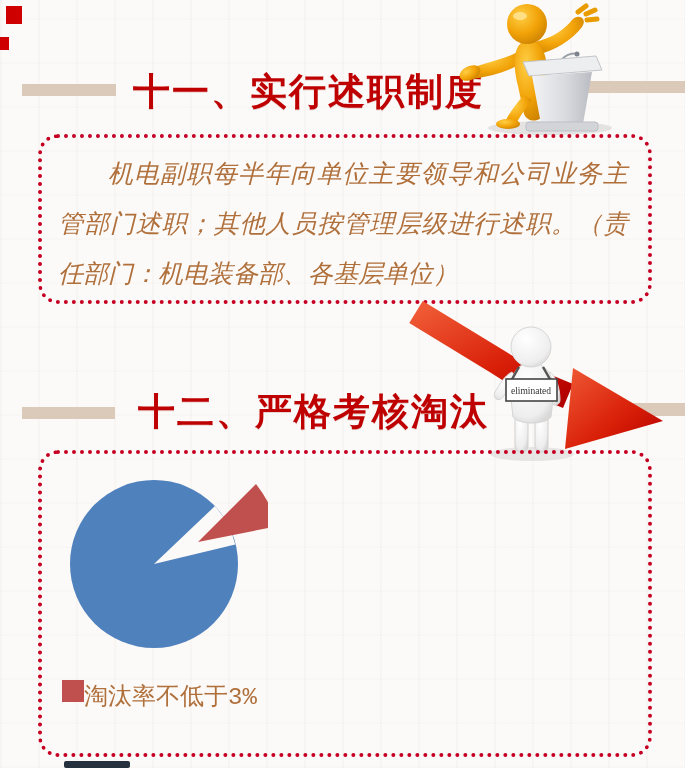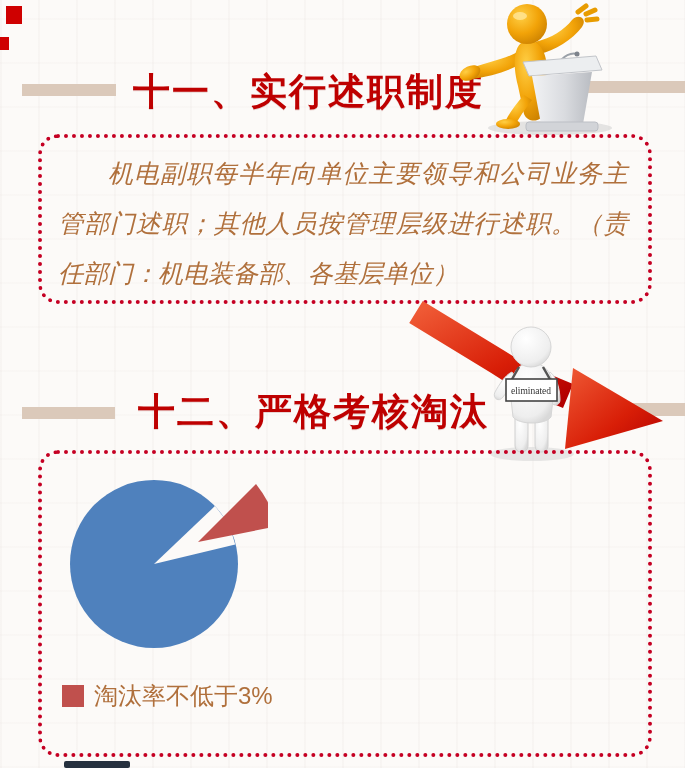--- a/index.html
+++ b/index.html
@@ -23,21 +23,21 @@
   }
   .dotted-box{
     border:4px dotted #c50023;border-radius:20px;background:transparent;
     box-sizing:border-box;
   }
   .body-text{
     color:#b0703c;font-size:25px;line-height:50px;text-indent:2em;
     text-align:justify;margin:0;
   }
   .body-text.small{line-height:41.5px;}
-  .legend{display:flex;align-items:center;gap:10px;}
+  .legend{display:flex;font-family:Liberation Mono, monospace;}
   .legend-swatch{width:22px;height:22px;background:#c0504d;}
   .legend-label{color:#b0703c;font-size:24px;white-space:nowrap;}
   .bottom-bar{background:#26313f;border-radius:2px;}
 </style>
 </head>
 <body>
 
 <div class="texture"></div>
 
 <div class="abs red-sq" style="left:6px;top:6px;width:16px;height:18px;"></div>

